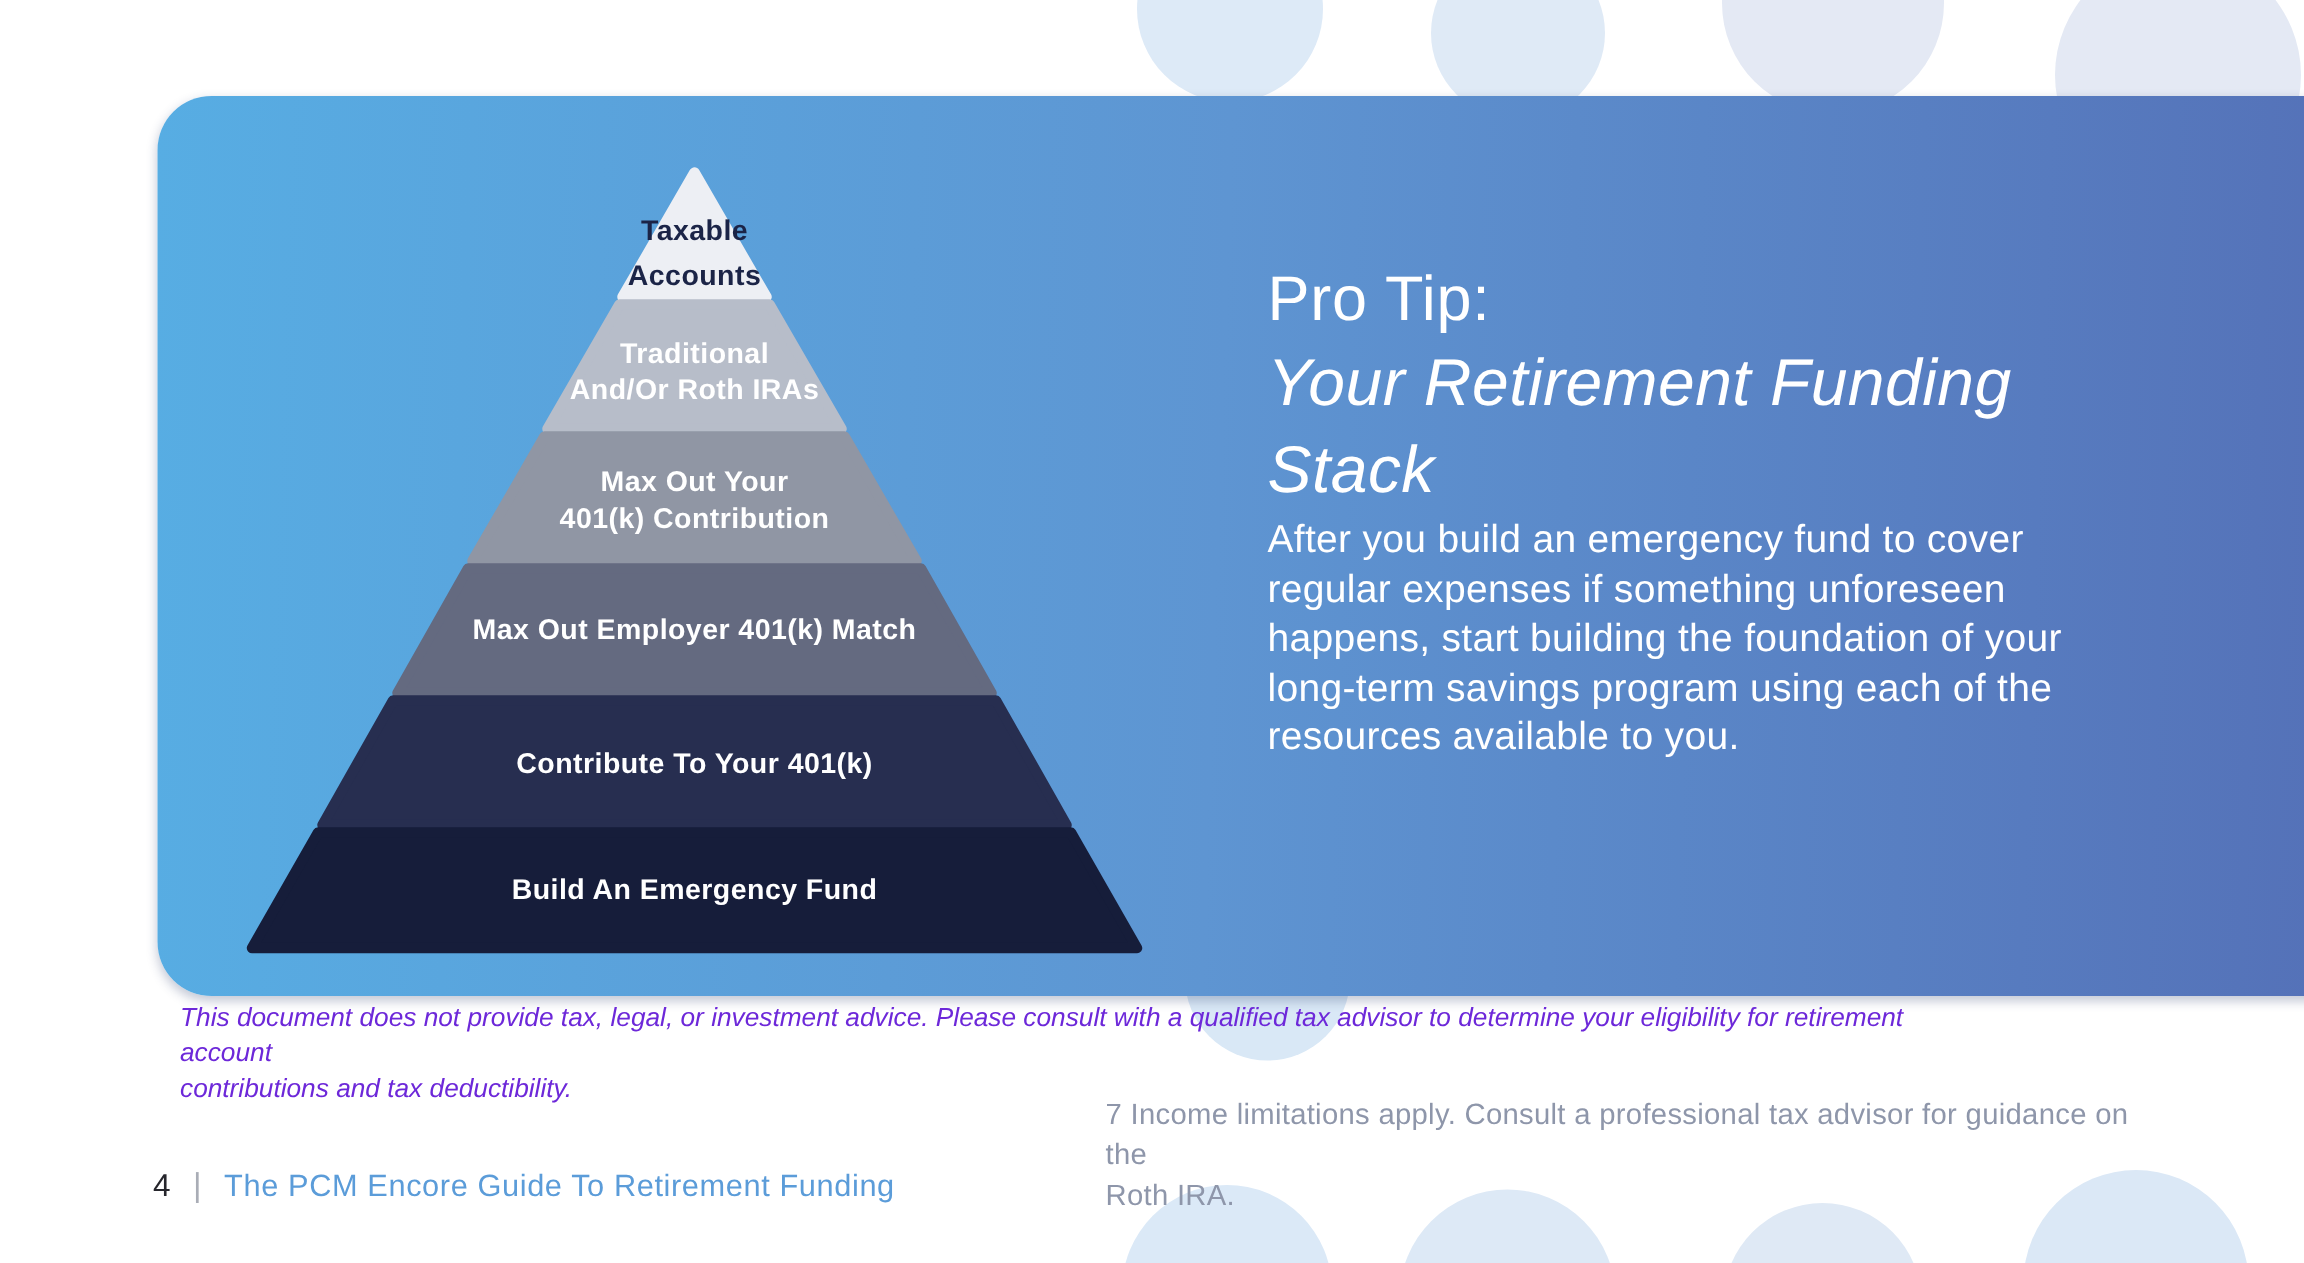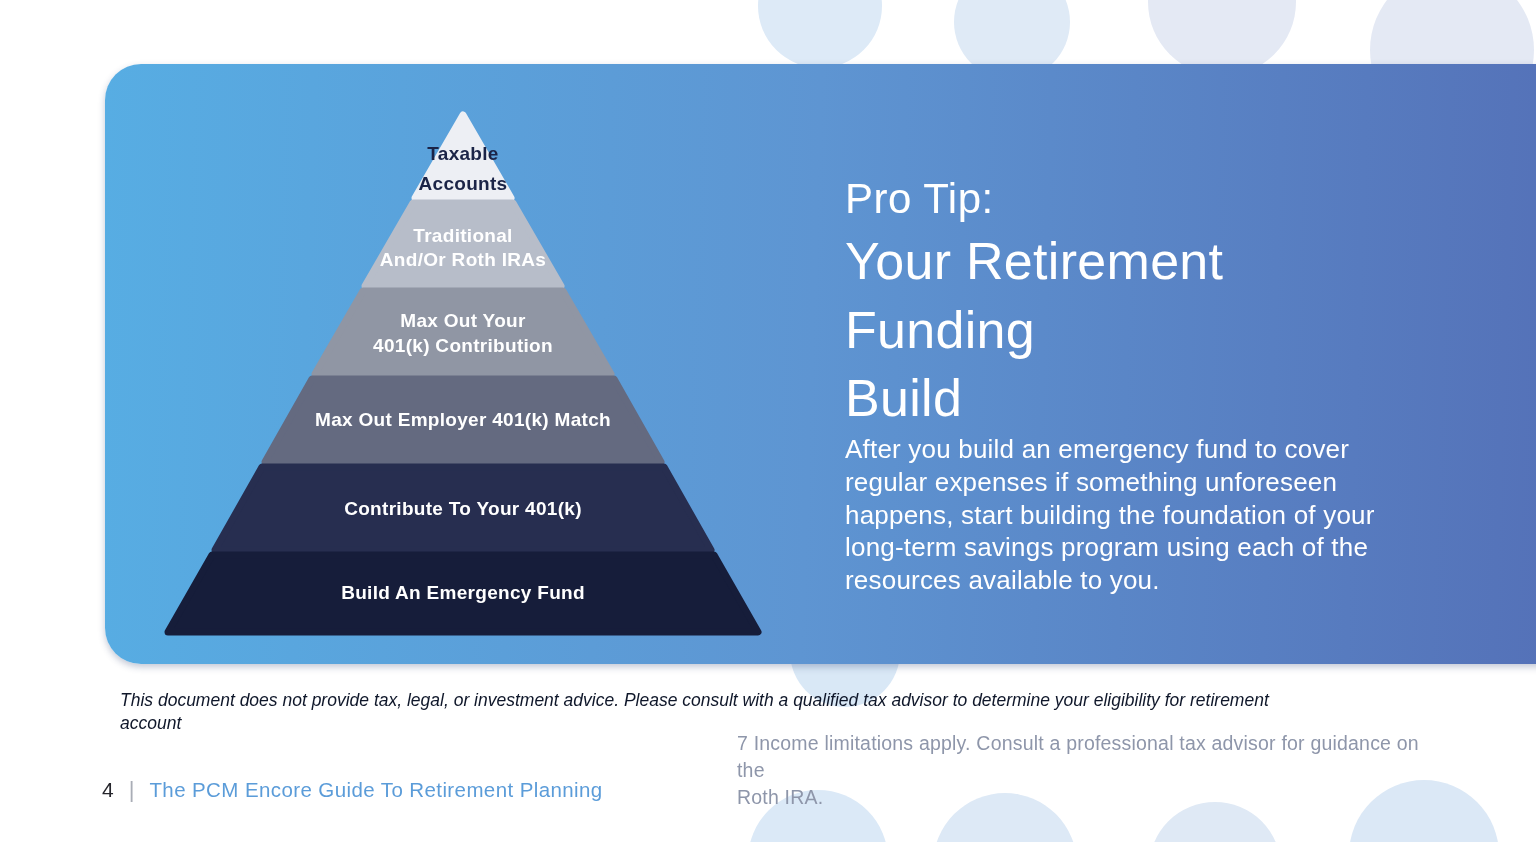--- a/index.html
+++ b/index.html
@@ -27,26 +27,26 @@
     position:absolute; left:105px; top:64px; width:1472px; height:600px;
     border-radius:36px; z-index:1;
     background:linear-gradient(92deg, #57ade3 0%, #5e95d2 48%, #5470b7 100%);
     box-shadow:0 3px 7px rgba(35,55,105,0.28);
   }
   .pyramid-svg { position:absolute; left:0; top:0; width:700px; height:580px; overflow:visible; }
   .pyr-label { font-family:"Liberation Sans", sans-serif; font-weight:700; font-size:19px; letter-spacing:.3px; }
 
   .protip { position:absolute; left:740px; top:112px; width:560px; color:#ffffff; z-index:2; }
   .protip-title { font-size:42px; font-weight:400; letter-spacing:.5px; line-height:1.1; }
-  .protip-sub   { font-size:52px; font-weight:400; line-height:1.32; margin-top:5px; letter-spacing:.3px; }
+  .protip-sub   { font-size:44px; font-style:italic; font-weight:400; line-height:1.32; margin-top:5px; letter-spacing:.3px; }
   .protip-body  { margin-top:0; font-size:26px; line-height:1.26; font-weight:400; width:545px; letter-spacing:.2px; }
 
   .disclaimer {
-    position:absolute; left:120px; top:689px; width:1210px; z-index:2;
-    font-size:17.5px; font-style:italic; color:#0f172a; line-height:1.33; font-weight:500;
+    position:absolute; left:120px; top:667px; width:1210px; z-index:2;
+    font-size:17.5px; font-style:italic; color:#6d28d9; line-height:1.33; font-weight:500;
   }
   .footnote {
     position:absolute; left:737px; top:730px; width:690px; z-index:2;
     font-size:19.5px; color:#8e96aa; line-height:1.38; letter-spacing:.2px;
   }
   .footer {
     position:absolute; left:102px; top:777px; z-index:2;
     display:flex; align-items:baseline; font-size:21px;
   }
   .footer-num   { color:#26262c; font-weight:500; }
@@ -86,34 +86,35 @@
         <polygon points="157,403 559,403 606,486 110,486" fill="#272e50" stroke="#272e50" stroke-width="7" stroke-linejoin="round"></polygon>
         <text x="358" y="451" text-anchor="middle" fill="#ffffff" class="pyr-label">Contribute To Your 401(k)</text>
         <polygon points="107,491 609,491 653,568 63,568" fill="#161d3a" stroke="#161d3a" stroke-width="7" stroke-linejoin="round"></polygon>
         <text x="358" y="535" text-anchor="middle" fill="#ffffff" class="pyr-label">Build An Emergency Fund</text>
       </svg>
 
     <div class="protip">
       <div class="protip-title">Pro Tip:</div>
       <div class="protip-sub">
         <div>Your Retirement Funding</div>
-        <div>Build</div>
+        <div>Stack</div>
       </div>
       <div class="protip-body">After you build an emergency fund to cover regular expenses if something unforeseen happens, start building the foundation of your long-term savings program using each of the resources available to you.</div>
     </div>
   </div>
 
   <div class="disclaimer">
     <div>This document does not provide tax, legal, or investment advice. Please consult with a qualified tax advisor to determine your eligibility for retirement account</div>
+    <div>contributions and tax deductibility.</div>
   </div>
 
   <div class="footnote">
     <div>7  Income limitations apply. Consult a professional tax advisor for guidance on the</div>
     <div>Roth IRA.</div>
   </div>
 
   <div class="footer">
     <span class="footer-num">4</span>
     <span class="footer-pipe">|</span>
-    <span class="footer-title">The PCM Encore Guide To Retirement Planning</span>
+    <span class="footer-title">The PCM Encore Guide To Retirement Funding</span>
   </div>
 
 </div>
 
 </body></html>

